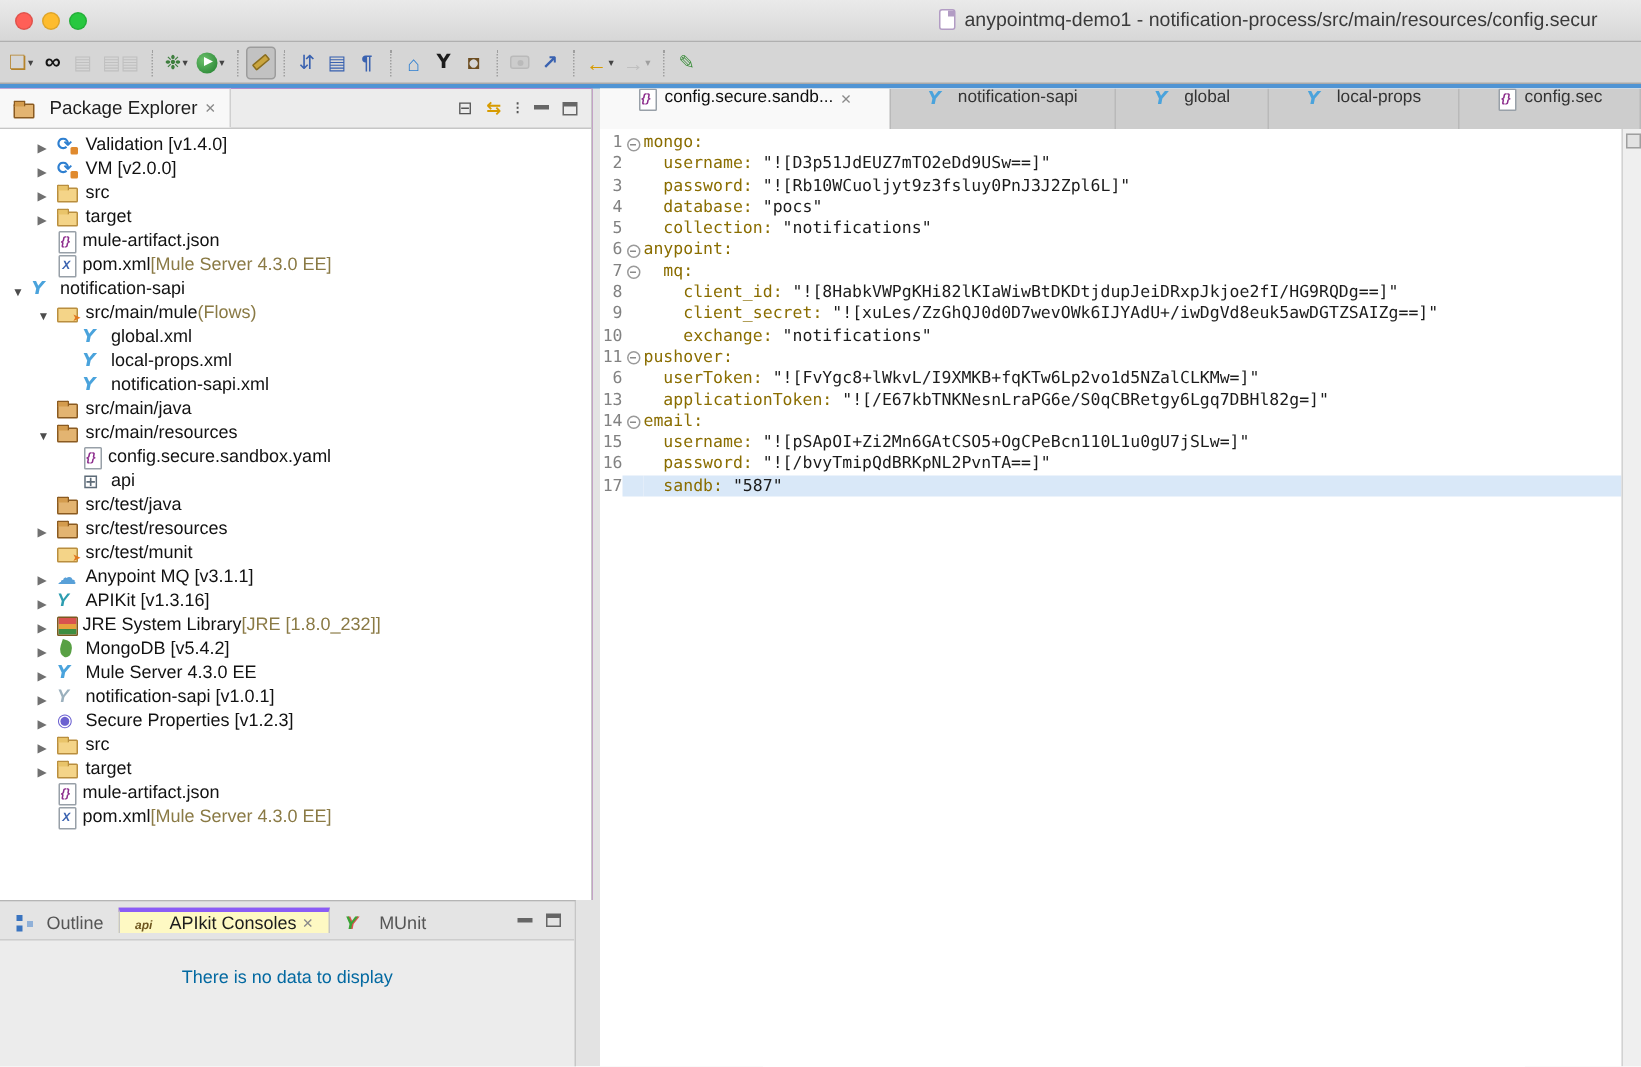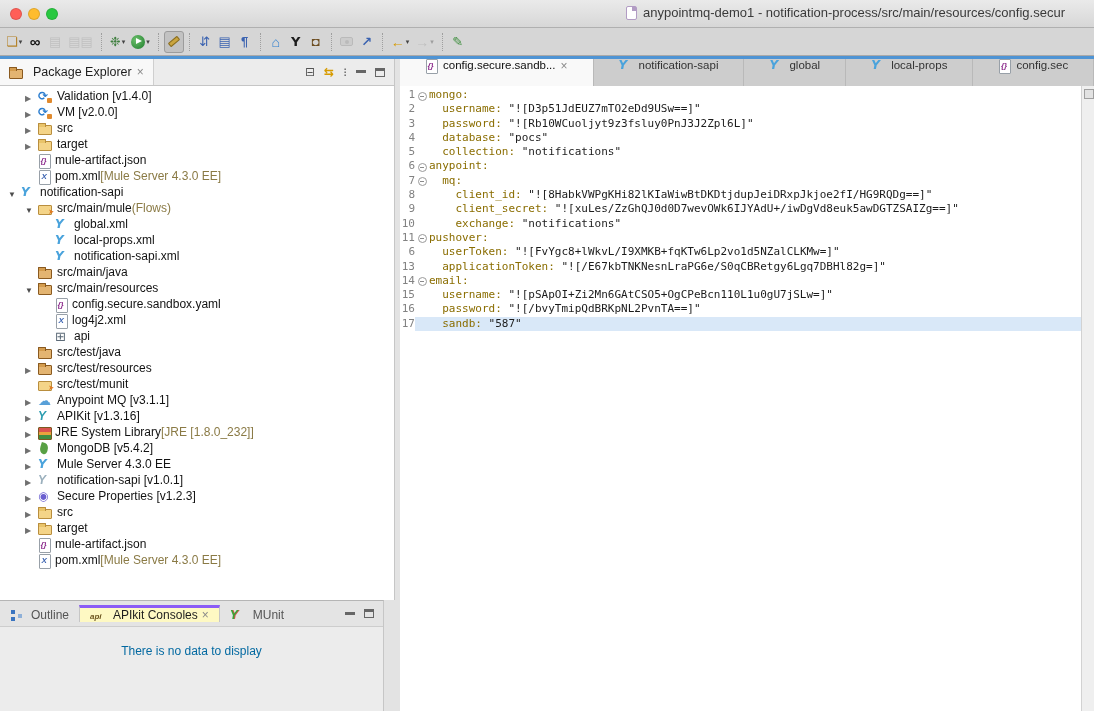--- a/index.html
+++ b/index.html
@@ -293,25 +293,20 @@
             <i class="ic ic-pkg"></i>
             <span class="lbl">src/main/resources</span>
           </div>
         <div class="row lv2">
             <span class="arw"></span>
             <i class="ic ic-json"></i>
             <span class="lbl">config.secure.sandbox.yaml</span>
           </div>
         <div class="row lv2">
             <span class="arw"></span>
-            <i class="ic ic-xml"></i>
-            <span class="lbl">log4j2.xml</span>
-          </div>
-        <div class="row lv2">
-            <span class="arw"></span>
             <i class="ic ic-grid"></i>
             <span class="lbl">api</span>
           </div>
         <div class="row lv1">
             <span class="arw"></span>
             <i class="ic ic-pkg"></i>
             <span class="lbl">src/test/java</span>
           </div>
         <div class="row lv1">
             <span class="arw c"></span>

